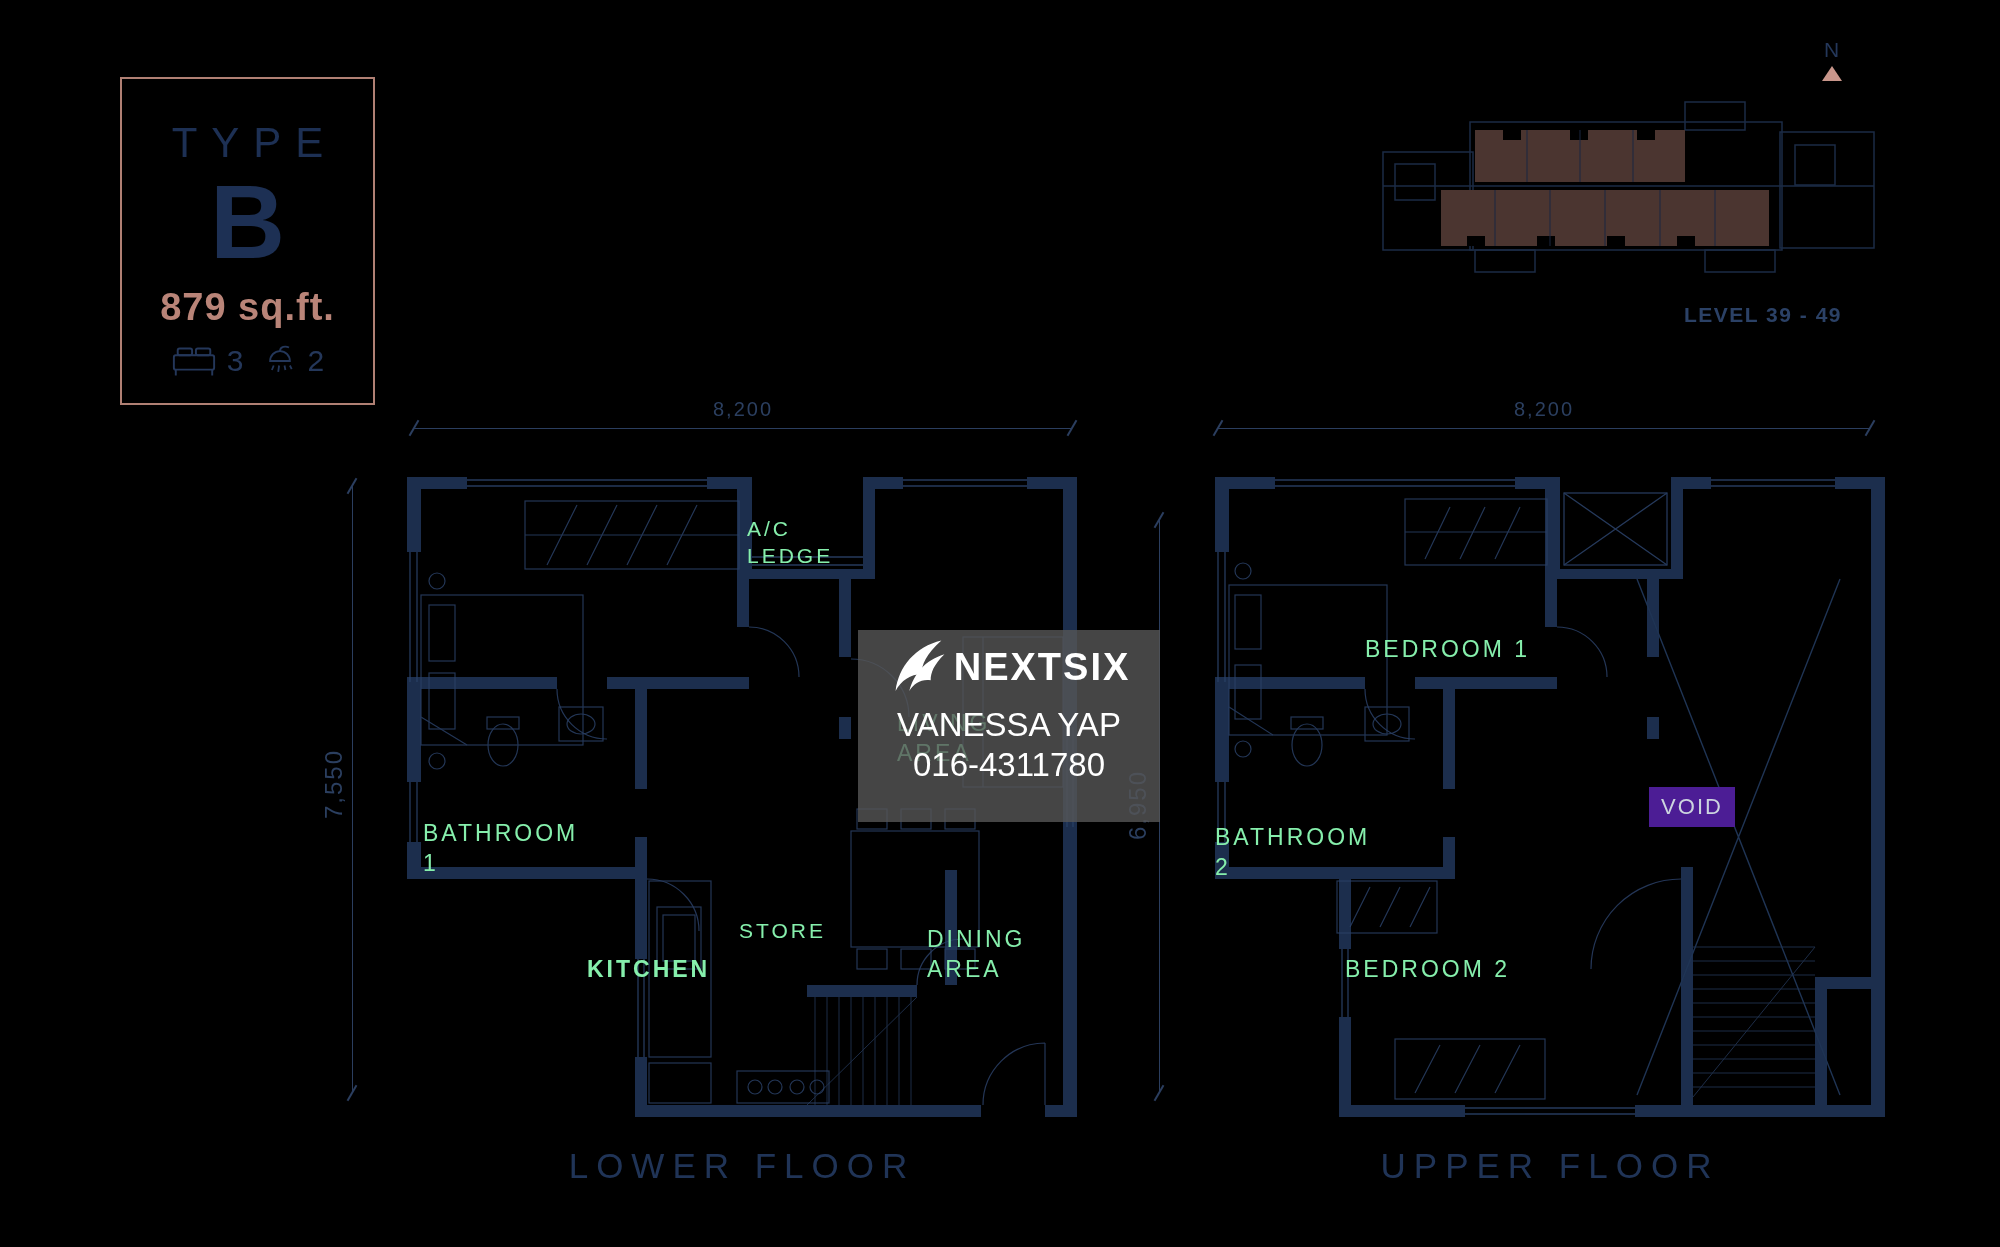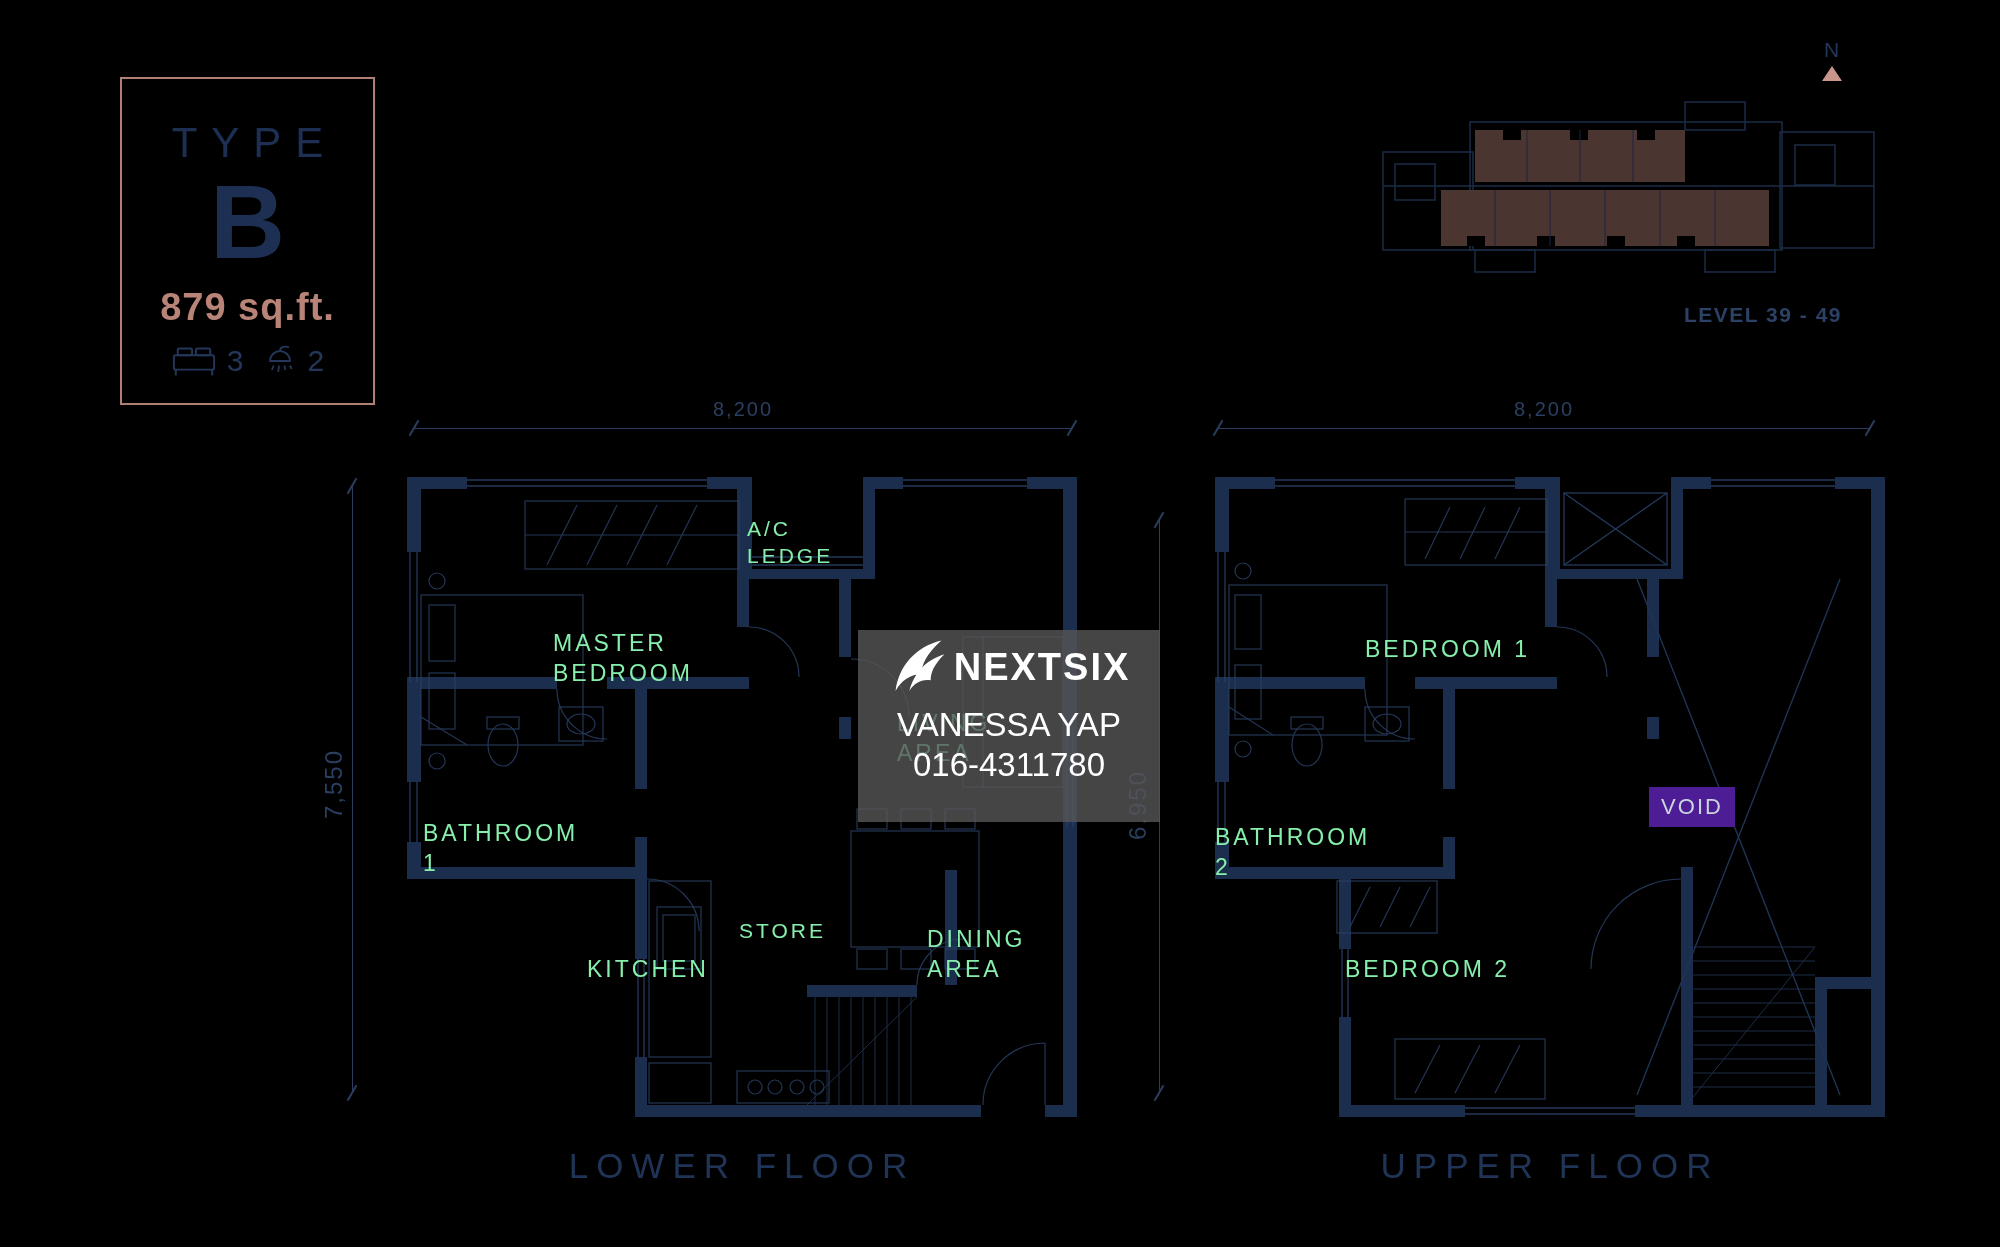--- a/index.html
+++ b/index.html
@@ -240,28 +240,26 @@
         <path d="M510,508 A46,46 0 0 1 556,462"></path>
         <path d="M638,566 A62,62 0 0 0 576,628 M638,566 V628"></path>
       </g>
 
       <g stroke="#2a4066" stroke-width="1" fill="none" opacity="0.7">
         <path d="M408,520 V628 M420,520 V628 M432,520 V628 M444,520 V628 M456,520 V628
                  M468,520 V628 M480,520 V628 M492,520 V628 M504,520 V628"></path>
         <path d="M400,628 L510,520"></path>
       </g>
     </svg>
-    <div class="room-label" style="left:146px;top:152px;width:180px;">MASTER
-BEDROOM</div>
     <div class="room-label" style="left:340px;top:38px;width:110px;font-size:21px;">A/C
 LEDGE</div>
     <div class="room-label" style="left:490px;top:232px;width:130px;">LIVING
 AREA</div>
     <div class="room-label" style="left:16px;top:342px;width:180px;">BATHROOM 1</div>
-    <div class="room-label" style="left:180px;top:478px;width:140px;">KITCHEN</div>
+    <div class="room-label" style="left:180px;top:478px;width:140px;font-weight:bold;">KITCHEN</div>
     <div class="room-label" style="left:332px;top:440px;width:100px;font-size:21px;">STORE</div>
     <div class="room-label" style="left:520px;top:448px;width:130px;">DINING
 AREA</div>
   </div>
 
   <div class="plan" style="left:1215px;top:477px;">
     <svg width="670" height="640" viewBox="0 0 670 640">
       <g fill="#1c2e4d">
         <rect x="0" y="0" width="60" height="12"></rect>
           <rect x="300" y="0" width="45" height="12"></rect>

